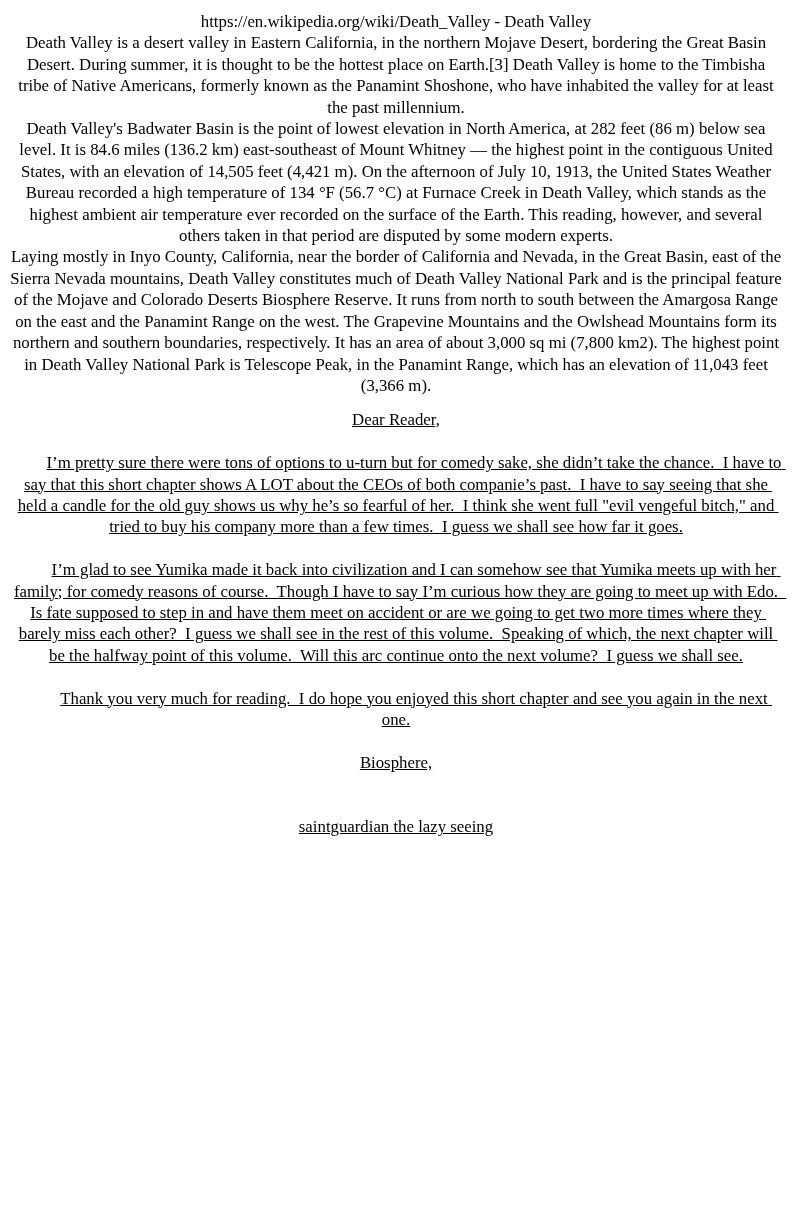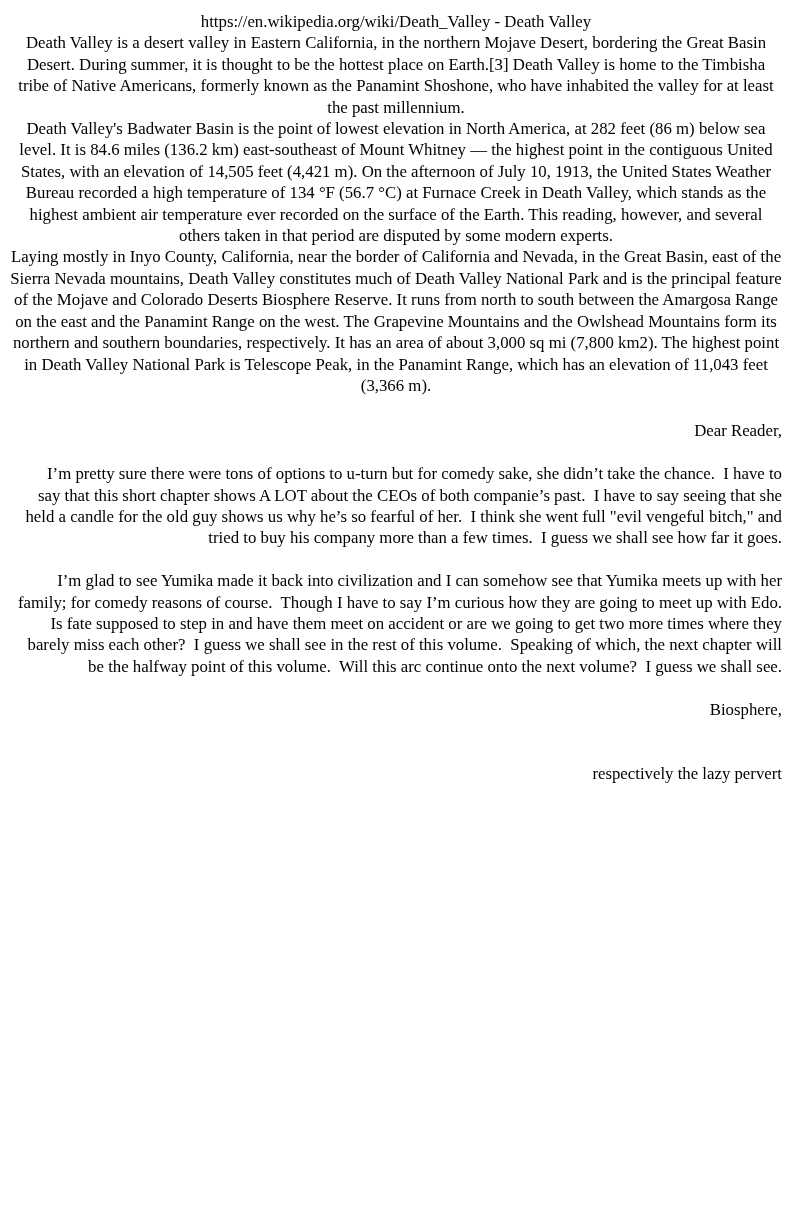--- a/index.html
+++ b/index.html
@@ -20,22 +20,23 @@
     box-sizing: border-box;
     width: 792px;
     height: 1052px;
     padding: 11px 10px 0 10px;
   }
   .wiki-block p {
     margin: 0;
     text-align: center;
   }
   .letter-block {
-    margin-top: 24px;
-    text-align: right;
+    margin-top: 13px;
+    text-align: center;
+    text-decoration: underline;
   }
   .salutation {
     margin: 0;
   }
   .body-para {
     margin: 21.4px 0 0 0;
     text-indent: 36px;
     white-space: pre-wrap;
   }
   .closing {
@@ -57,19 +58,20 @@
     <p>https://en.wikipedia.org/wiki/Death_Valley - Death Valley</p>
     <p>Death Valley is a desert valley in Eastern California, in the northern Mojave Desert, bordering the Great Basin Desert. During summer, it is thought to be the hottest place on Earth.[3] Death Valley is home to the Timbisha tribe of Native Americans, formerly known as the Panamint Shoshone, who have inhabited the valley for at least the past millennium.</p>
     <p>Death Valley's Badwater Basin is the point of lowest elevation in North America, at 282 feet (86 m) below sea level. It is 84.6 miles (136.2 km) east-southeast of Mount Whitney — the highest point in the contiguous United States, with an elevation of 14,505 feet (4,421 m). On the afternoon of July 10, 1913, the United States Weather Bureau recorded a high temperature of 134 °F (56.7 °C) at Furnace Creek in Death Valley, which stands as the highest ambient air temperature ever recorded on the surface of the Earth. This reading, however, and several others taken in that period are disputed by some modern experts.</p>
     <p>Laying mostly in Inyo County, California, near the border of California and Nevada, in the Great Basin, east of the Sierra Nevada mountains, Death Valley constitutes much of Death Valley National Park and is the principal feature of the Mojave and Colorado Deserts Biosphere Reserve. It runs from north to south between the Amargosa Range on the east and the Panamint Range on the west. The Grapevine Mountains and the Owlshead Mountains form its northern and southern boundaries, respectively. It has an area of about 3,000 sq mi (7,800 km2). The highest point in Death Valley National Park is Telescope Peak, in the Panamint Range, which has an elevation of 11,043 feet (3,366 m).</p>
   </div>
 
   <div class="letter-block">
     <p class="salutation">Dear Reader,</p>
     <p class="body-para">I’m pretty sure there were tons of options to u-turn but for comedy sake, she didn’t take the chance.  I have to say that this short chapter shows A LOT about the CEOs of both companie’s past.  I have to say seeing that she held a candle for the old guy shows us why he’s so fearful of her.  I think she went full "evil vengeful bitch," and tried to buy his company more than a few times.  I guess we shall see how far it goes.</p>
     <p class="body-para">I’m glad to see Yumika made it back into civilization and I can somehow see that Yumika meets up with her family; for comedy reasons of course.  Though I have to say I’m curious how they are going to meet up with Edo.  Is fate supposed to step in and have them meet on accident or are we going to get two more times where they barely miss each other?  I guess we shall see in the rest of this volume.  Speaking of which, the next chapter will be the halfway point of this volume.  Will this arc continue onto the next volume?  I guess we shall see.</p>
+    <p class="body-para">Thank you very much for reading.  I do hope you enjoyed this short chapter and see you again in the next one.</p>
     <p class="closing">Biosphere,</p>
     <div class="signature">
-      <p>respectively the lazy pervert</p>
+      <p>saintguardian the lazy seeing</p>
     </div>
   </div>
 
 </div>
 
 </body></html>

